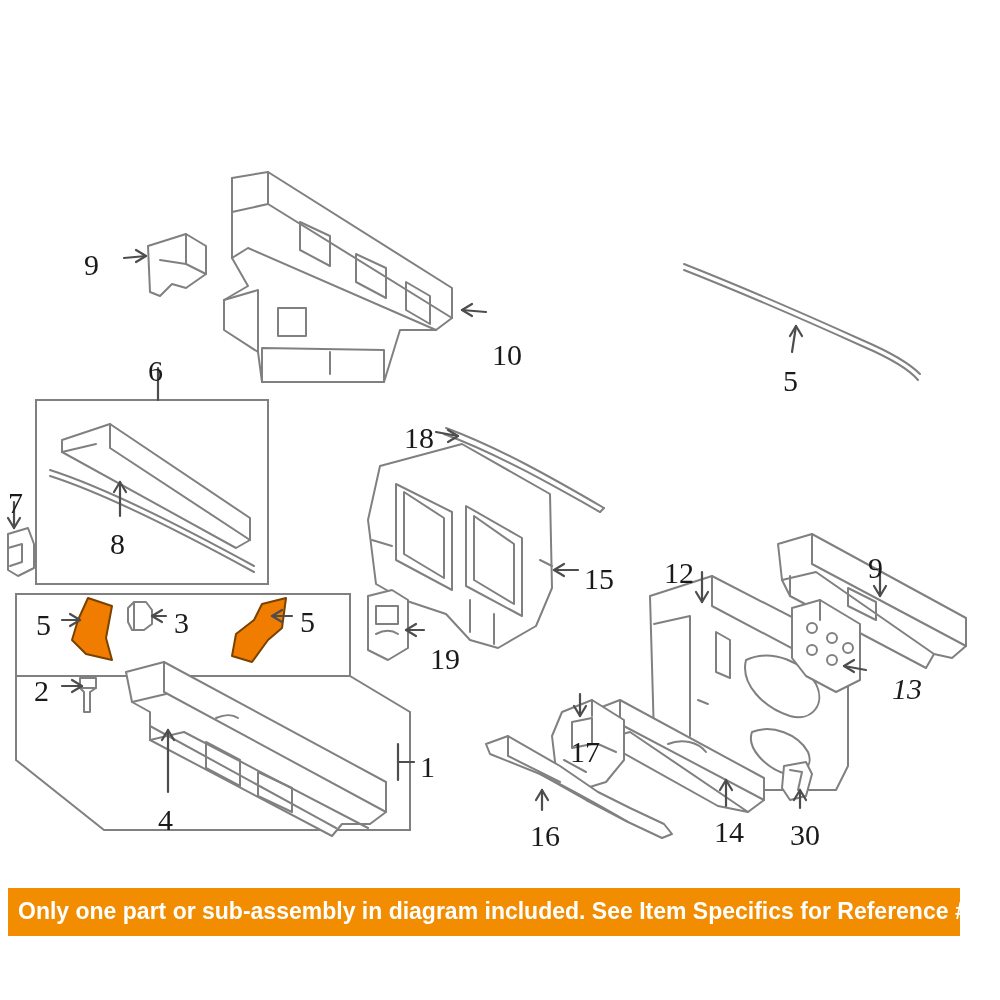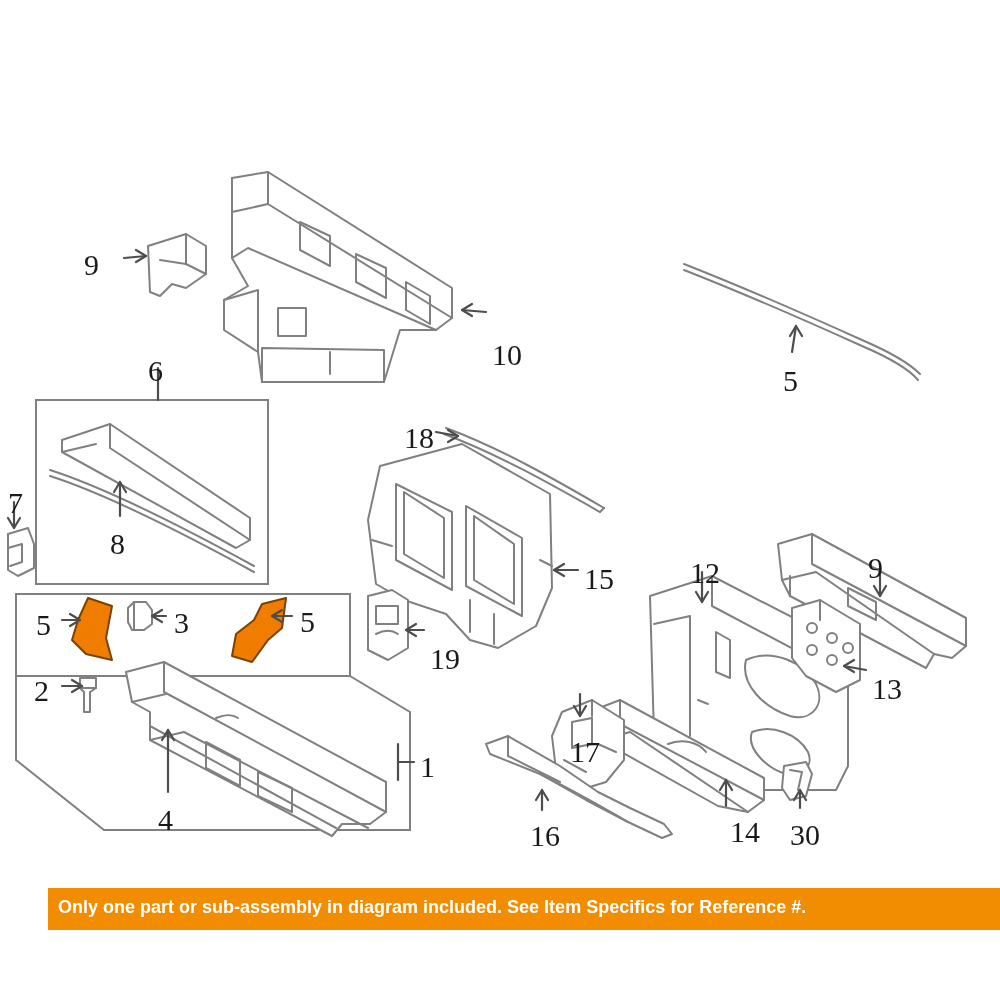--- a/index.html
+++ b/index.html
@@ -36,26 +36,25 @@
     user-select: none;
   }
   .disclaimer {
     position: absolute;
     left: 8px;
     top: 888px;
     width: 952px;
     background: #f28c00;
     color: #ffffff;
     font-family: "Liberation Sans", sans-serif;
-    font-size: 18px;
+    font-size: 23px;
     font-weight: bold;
     padding: 8px 10px 10px 10px;
     box-sizing: border-box;
     line-height: 1.32;
-    margin-left: 40px;
   }
   .disclaimer div {
     white-space: nowrap;
   }
   .part-line {
     fill: none;
     stroke: #808080;
     stroke-width: 2;
     stroke-linejoin: round;
     stroke-linecap: round;
@@ -315,32 +314,32 @@
   </svg>
 
   <div class="callout-label" style="left:84px;  top:250px;">9</div>
   <div class="callout-label" style="left:492px; top:306px;margin-top:34px;">10</div>
   <div class="callout-label" style="left:783px; top:366px;">5</div>
   <div class="callout-label" style="left:148px; top:356px;">6</div>
   <div class="callout-label" style="left:8px;   top:488px;">7</div>
   <div class="callout-label" style="left:110px; top:529px;">8</div>
   <div class="callout-label" style="left:404px; top:423px;">18</div>
   <div class="callout-label" style="left:584px; top:564px;">15</div>
-  <div class="callout-label" style="left:690px; top:558px;">12</div>
+  <div class="callout-label" style="left:664px; top:558px;">12</div>
   <div class="callout-label" style="left:868px; top:553px;">9</div>
-  <div class="callout-label" style="left:872px; top:674px;">13</div>
+  <div class="callout-label" style="left:892px; top:674px;font-style:italic;">13</div>
   <div class="callout-label" style="left:36px;  top:610px;">5</div>
   <div class="callout-label" style="left:300px; top:607px;">5</div>
   <div class="callout-label" style="left:174px; top:608px;">3</div>
   <div class="callout-label" style="left:34px;  top:676px;">2</div>
   <div class="callout-label" style="left:158px; top:805px;">4</div>
   <div class="callout-label" style="left:420px; top:752px;">1</div>
   <div class="callout-label" style="left:430px; top:625px;margin-top:19px;">19</div>
   <div class="callout-label" style="left:570px; top:708px;margin-top:29px;">17</div>
-  <div class="callout-label" style="left:714px; top:817px;margin-left:16px;">14</div>
+  <div class="callout-label" style="left:714px; top:817px;">14</div>
   <div class="callout-label" style="left:530px; top:821px;">16</div>
   <div class="callout-label" style="left:790px; top:820px;">30</div>
 
   <div class="disclaimer">
     <div>Only one part or sub-assembly in diagram included. See Item Specifics for Reference #.</div>
   </div>
 
 </div>
 
 </body></html>

